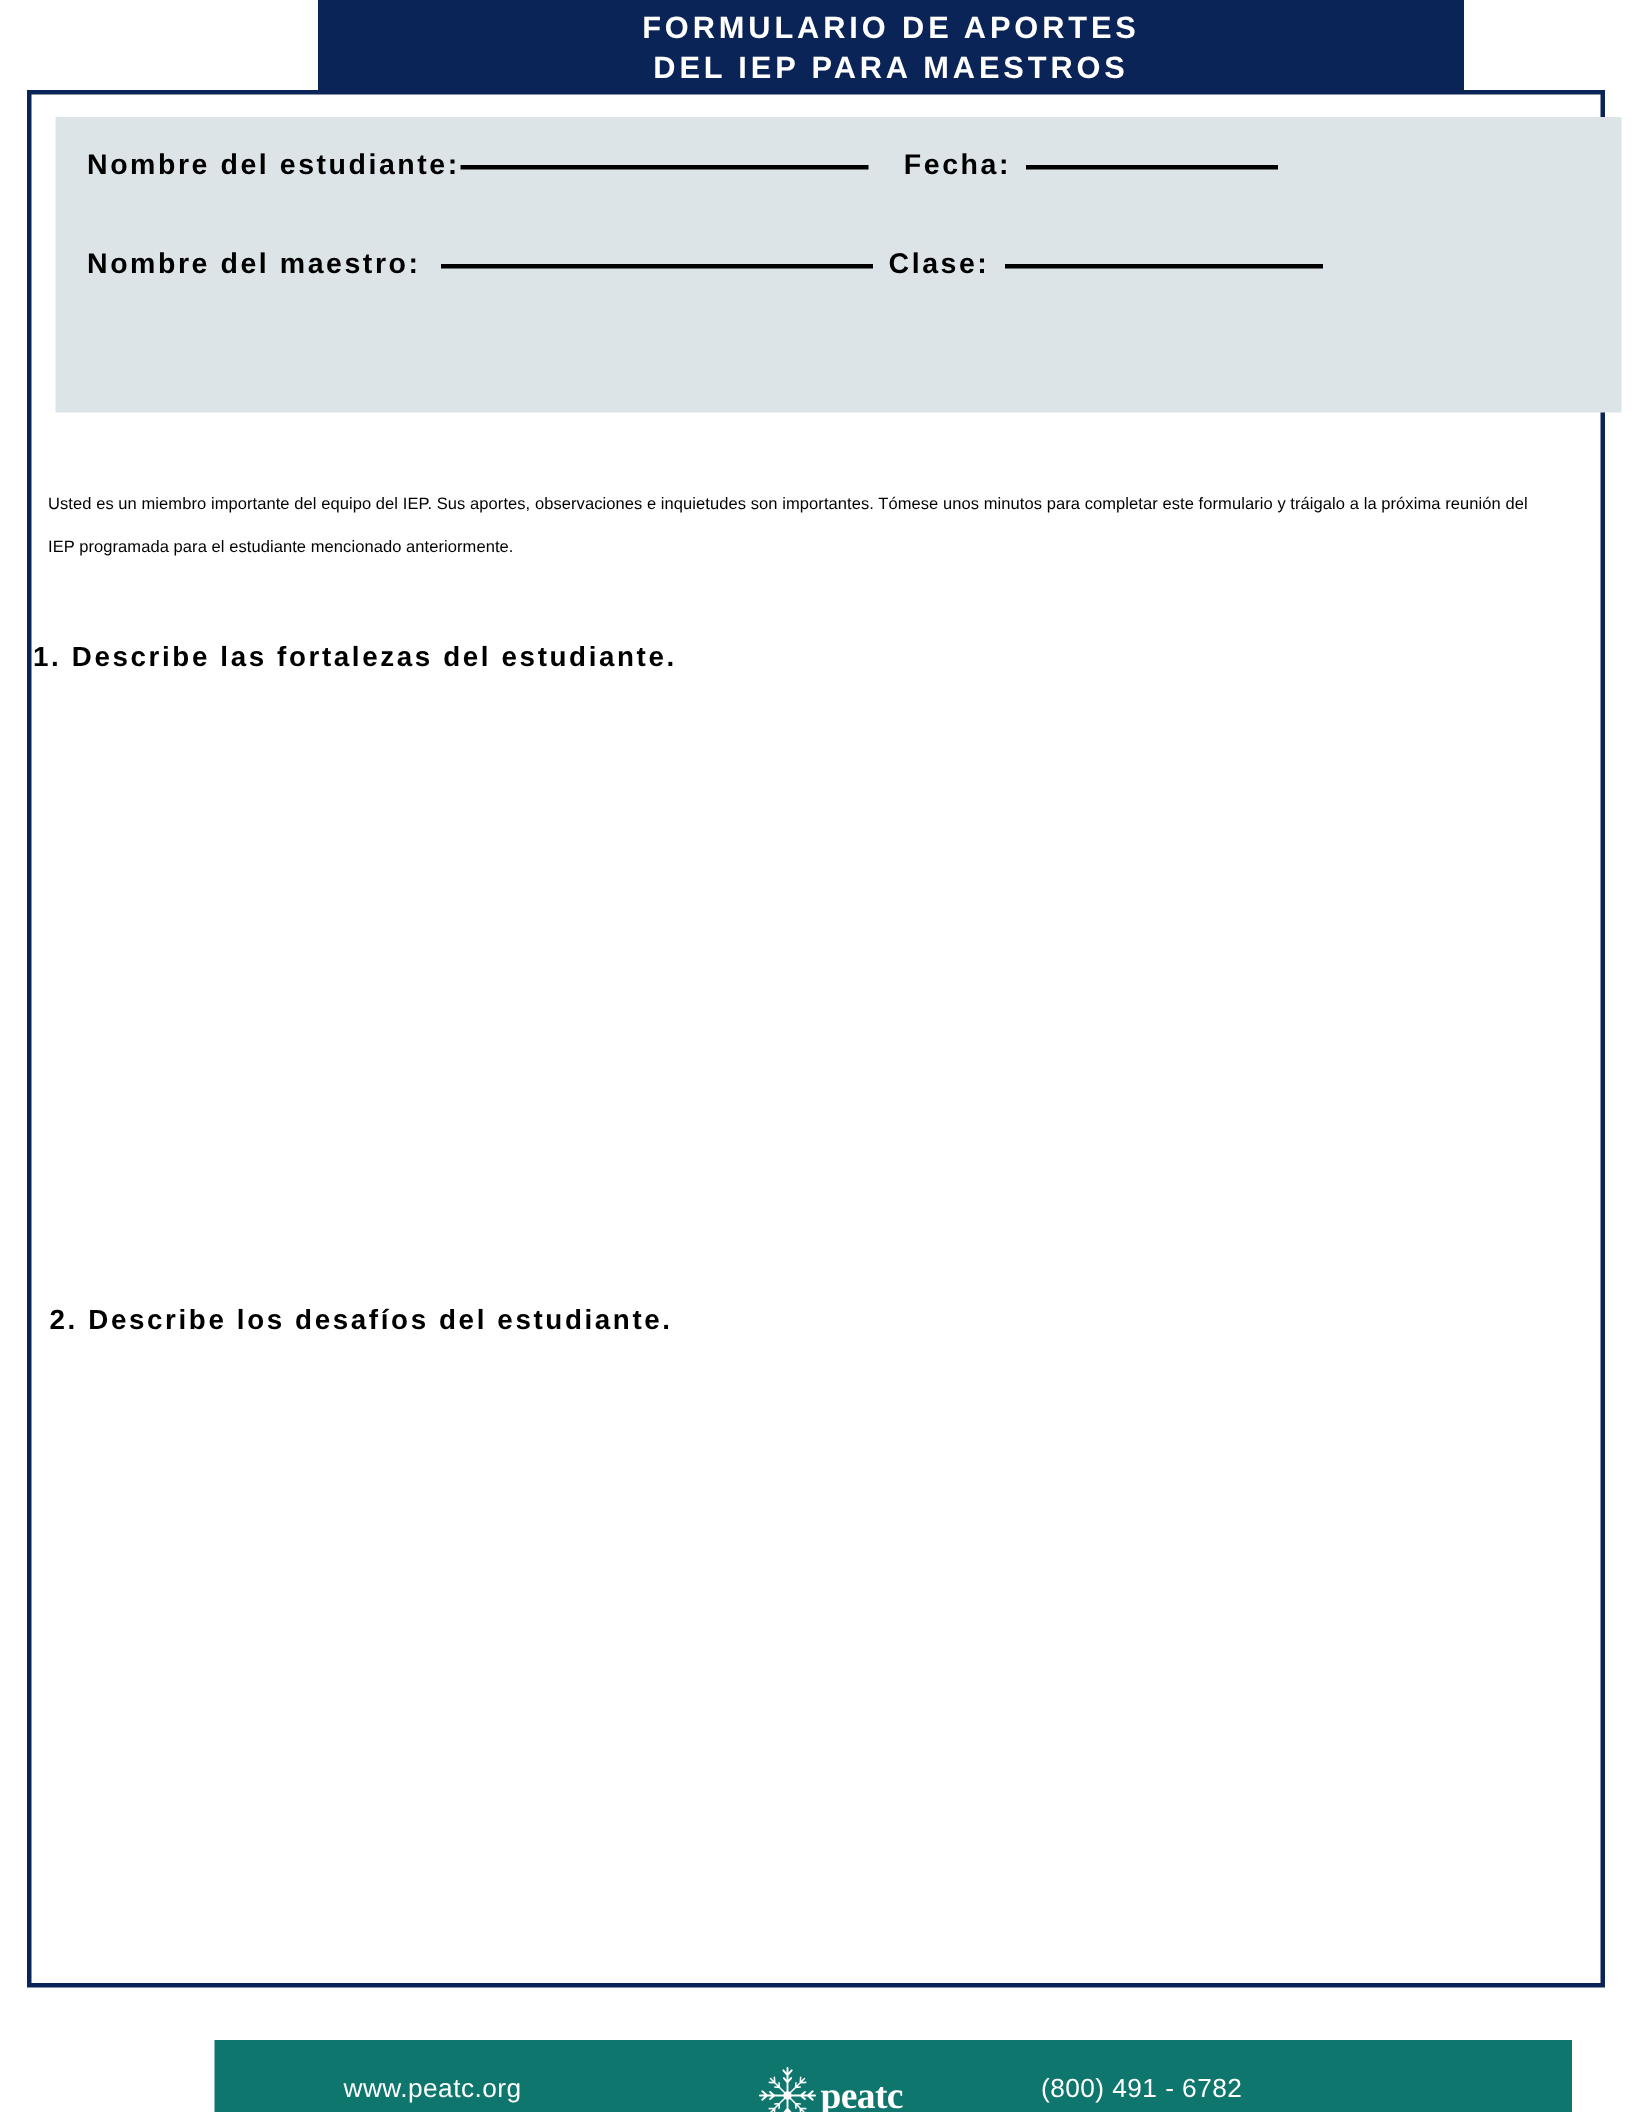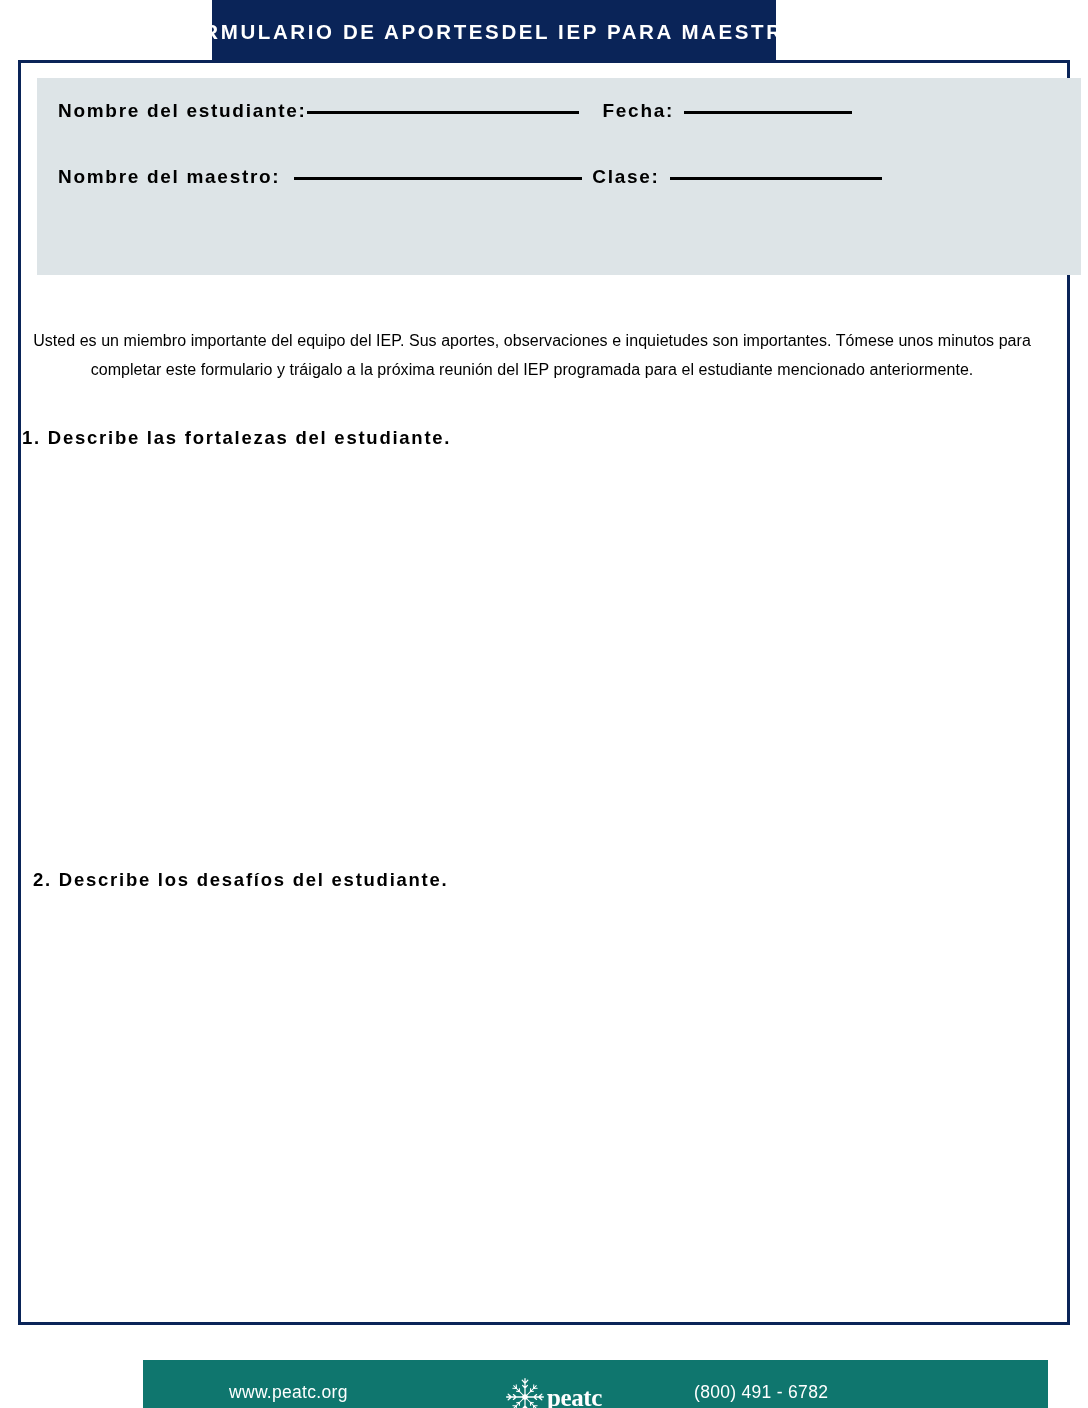--- a/index.html
+++ b/index.html
@@ -13,25 +13,25 @@
     font-family: "Liberation Sans", sans-serif;
     position: relative;
     overflow: hidden;
   }
 
   
   .header-bar {
     position: absolute;
     left: 212px;
     top: 0;
-    width: 564px;
+    width: 764px;
     height: 61px;
     background: #0a2458;
     display: flex;
-    flex-direction: row;
+    flex-direction: column;
     align-items: center;
     justify-content: center;
     box-sizing: border-box;
     padding-top: 2px;
   }
   .header-line {
     color: #ffffff;
     font-size: 20.5px;
     font-weight: bold;
     letter-spacing: 2.6px;
@@ -95,25 +95,24 @@
   .gap-sm { width: 14px; flex: none; }
   .gap-md { width: 24px; flex: none; }
   .gap-lg { width: 10px; flex: none; }
 
   
   .intro {
     position: absolute;
     left: 32px;
     top: 311px;
     width: 1000px;
-    font-size: 16px;
+    font-size: 11px;
     line-height: 28.5px;
     color: #000000;
     letter-spacing: 0.05px;
-    text-align: center;
   }
 
   
   .question {
     position: absolute;
     font-size: 18.5px;
     font-weight: bold;
     letter-spacing: 1.75px;
     color: #000000;
     white-space: nowrap;

